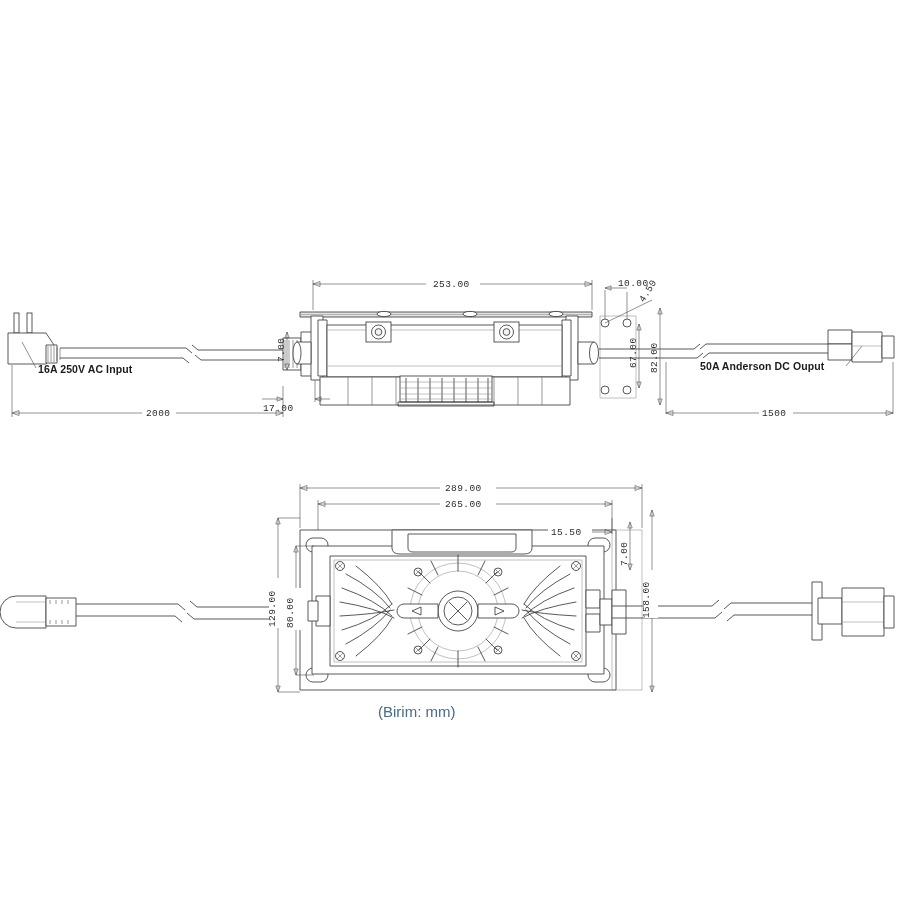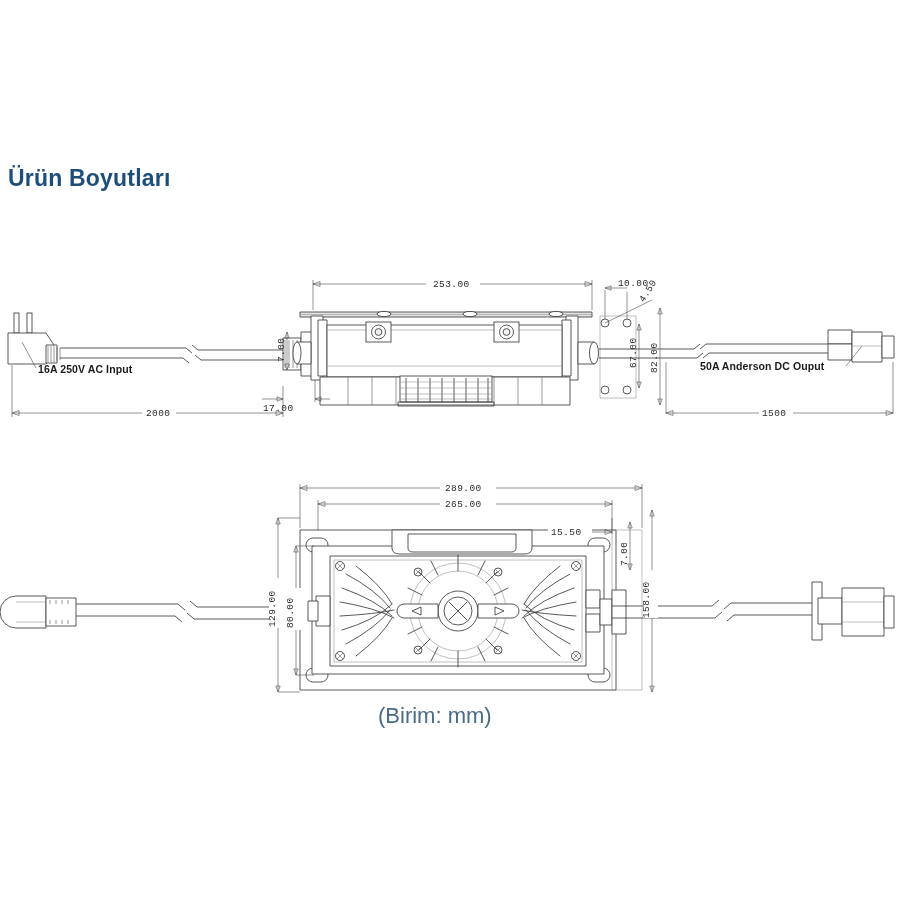--- a/index.html
+++ b/index.html
@@ -9,21 +9,21 @@
   .page{position:absolute;inset:0;background:#ffffff;}
 
   
   #page-title{
     position:absolute;left:8px;top:165px;
     font-size:23px;font-weight:bold;color:#1d4e79;
     letter-spacing:.2px;white-space:nowrap;
   }
   #unit-caption{
     position:absolute;left:378px;top:703px;
-    font-size:22px;color:#4a6b85;white-space:nowrap;
+    font-size:15px;color:#4a6b85;white-space:nowrap;
   }
 
   
   .dw{position:absolute;}
   svg{display:block;overflow:visible;}
   .ln{stroke:#3b3b3b;stroke-width:.85;fill:none;}
   .ln-l{stroke:#6e6e6e;stroke-width:.7;fill:none;}
   .ln-t{stroke:#8c8c8c;stroke-width:.55;fill:none;}
   .ln-d{stroke:#4a4a4a;stroke-width:.6;fill:none;}
   .fillw{fill:#ffffff;}
@@ -33,21 +33,20 @@
   .dim{font-family:"Liberation Mono", monospace;font-size:9.5px;fill:#2b2b2b;
        letter-spacing:.4px;}
   .lbl{font-family:"Liberation Sans", sans-serif;font-size:10.5px;fill:#1b1b1b;
        font-weight:bold;letter-spacing:.1px;}
 </style>
 </head>
 <body>
 
 <div class="page">
 
-  <div id="page-title">Ürün Boyutları</div>
 
   <div class="dw" style="left:0px;top:270px;">
   <svg width="900" height="160" viewBox="0 0 900 160">
 
     <g>
       <rect class="ln fillw" x="14" y="43" width="5" height="20"></rect>
       <rect class="ln fillw" x="27" y="43" width="5" height="20"></rect>
       <path class="ln fillw" d="M8 63 h38 l8 12 v10 l-8 9 H8 z"></path>
       <path class="ln fillw" d="M46 75 h11 v18 h-11 z"></path>
       <g class="ln-l">

